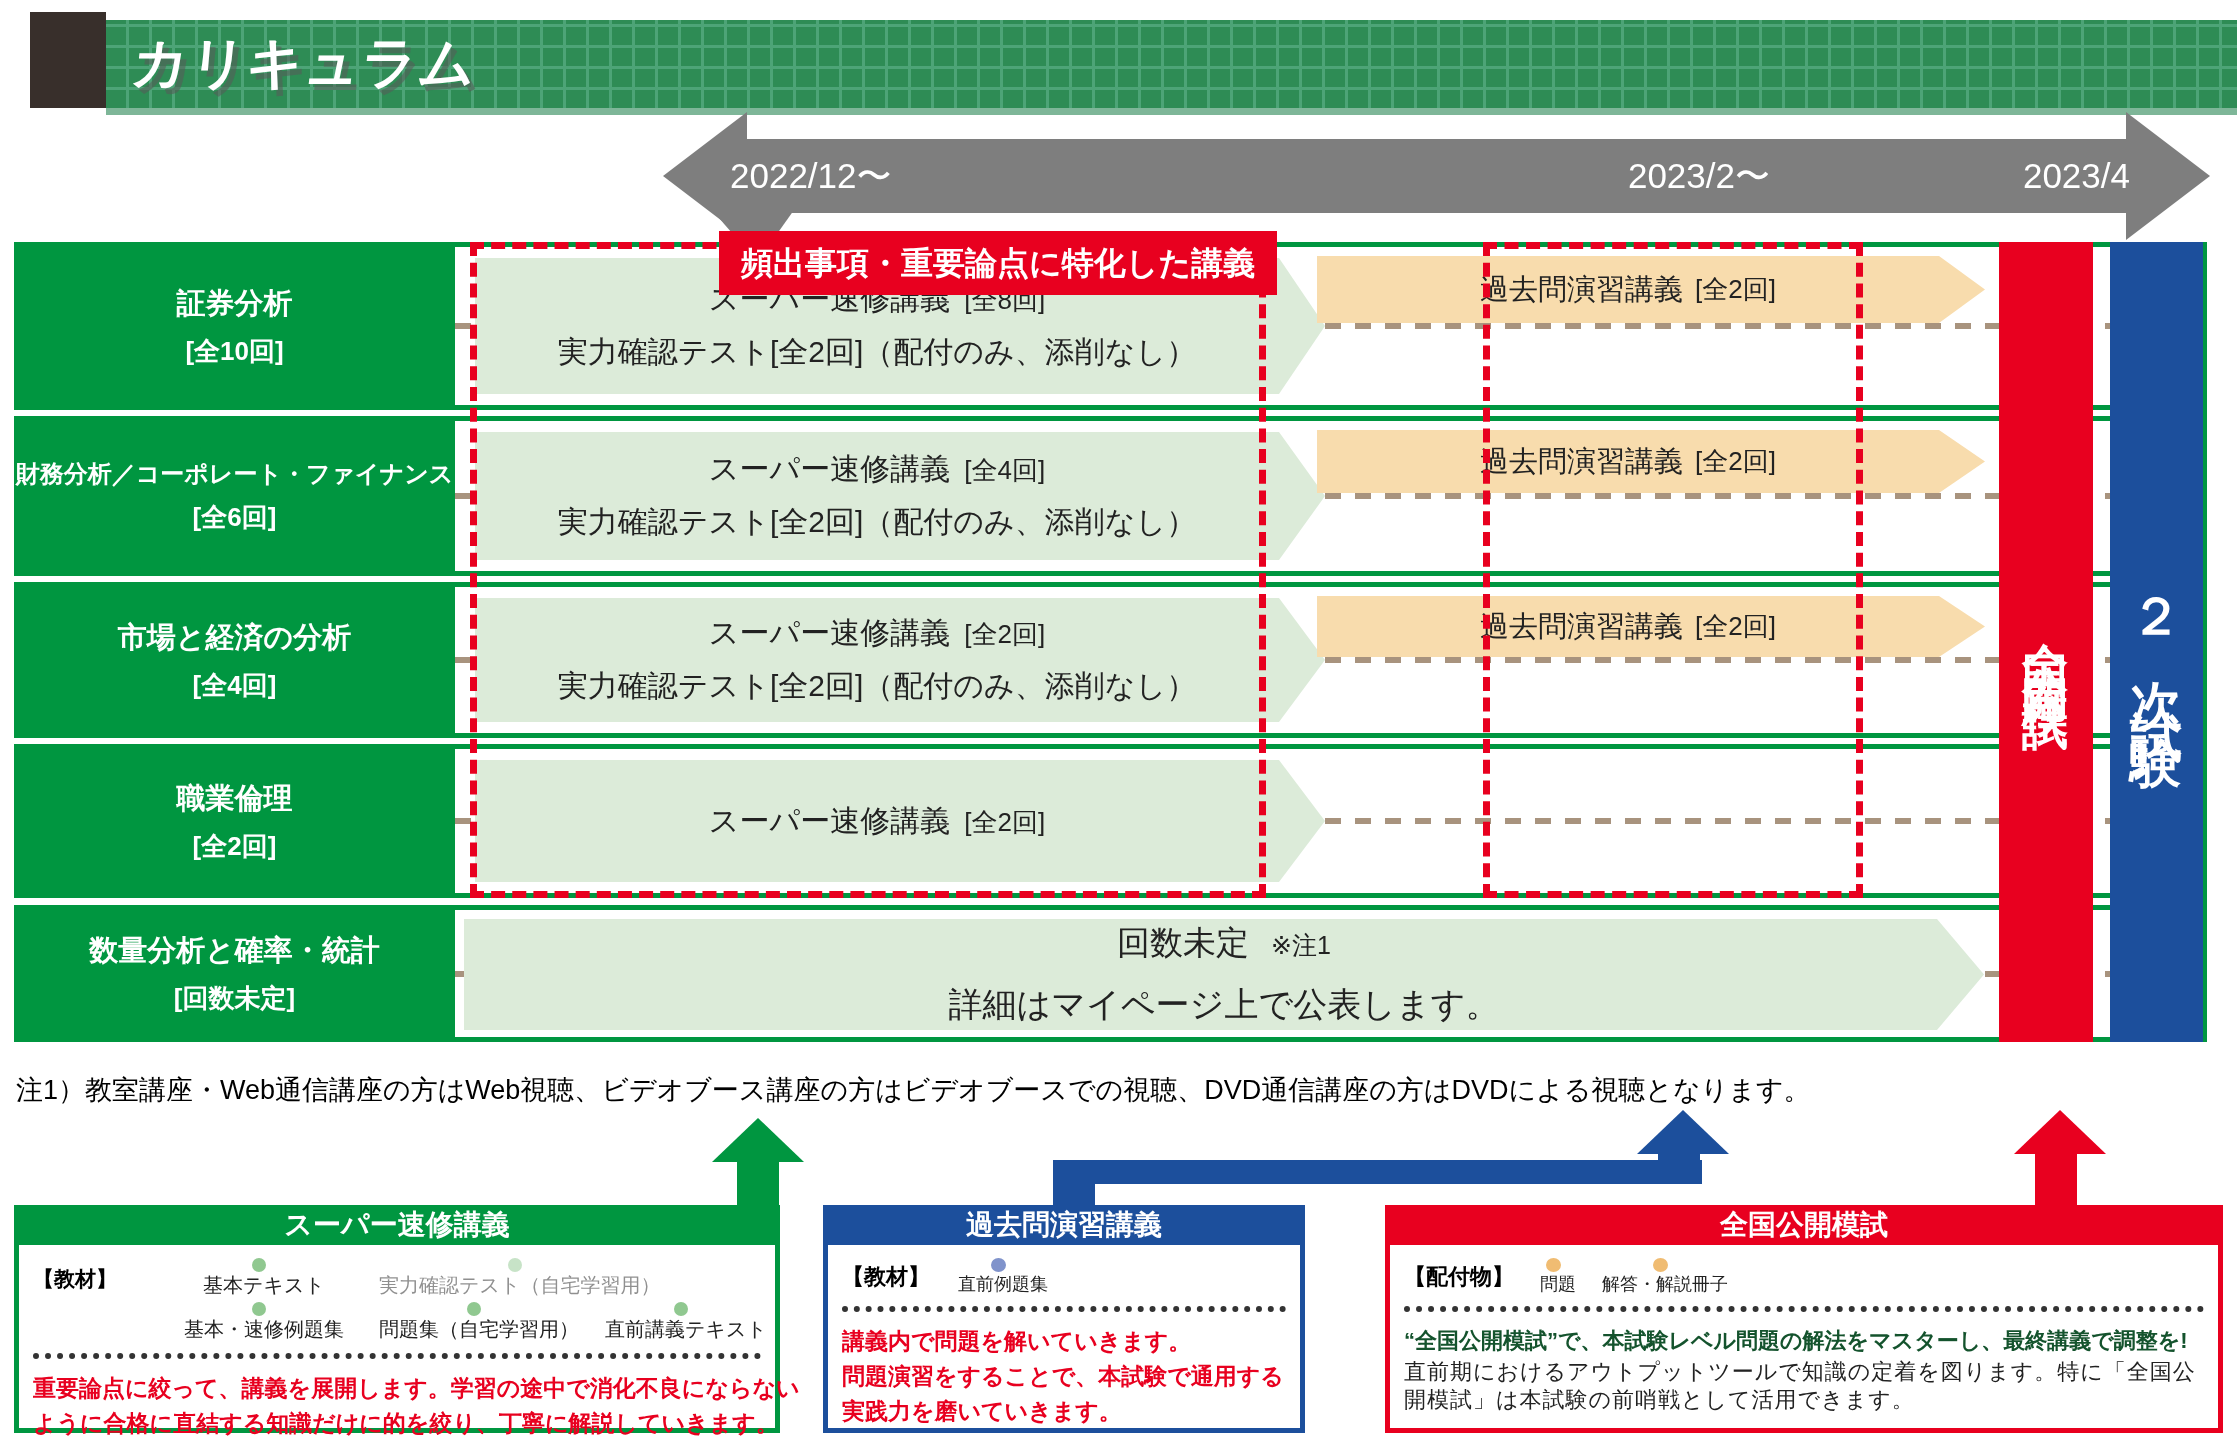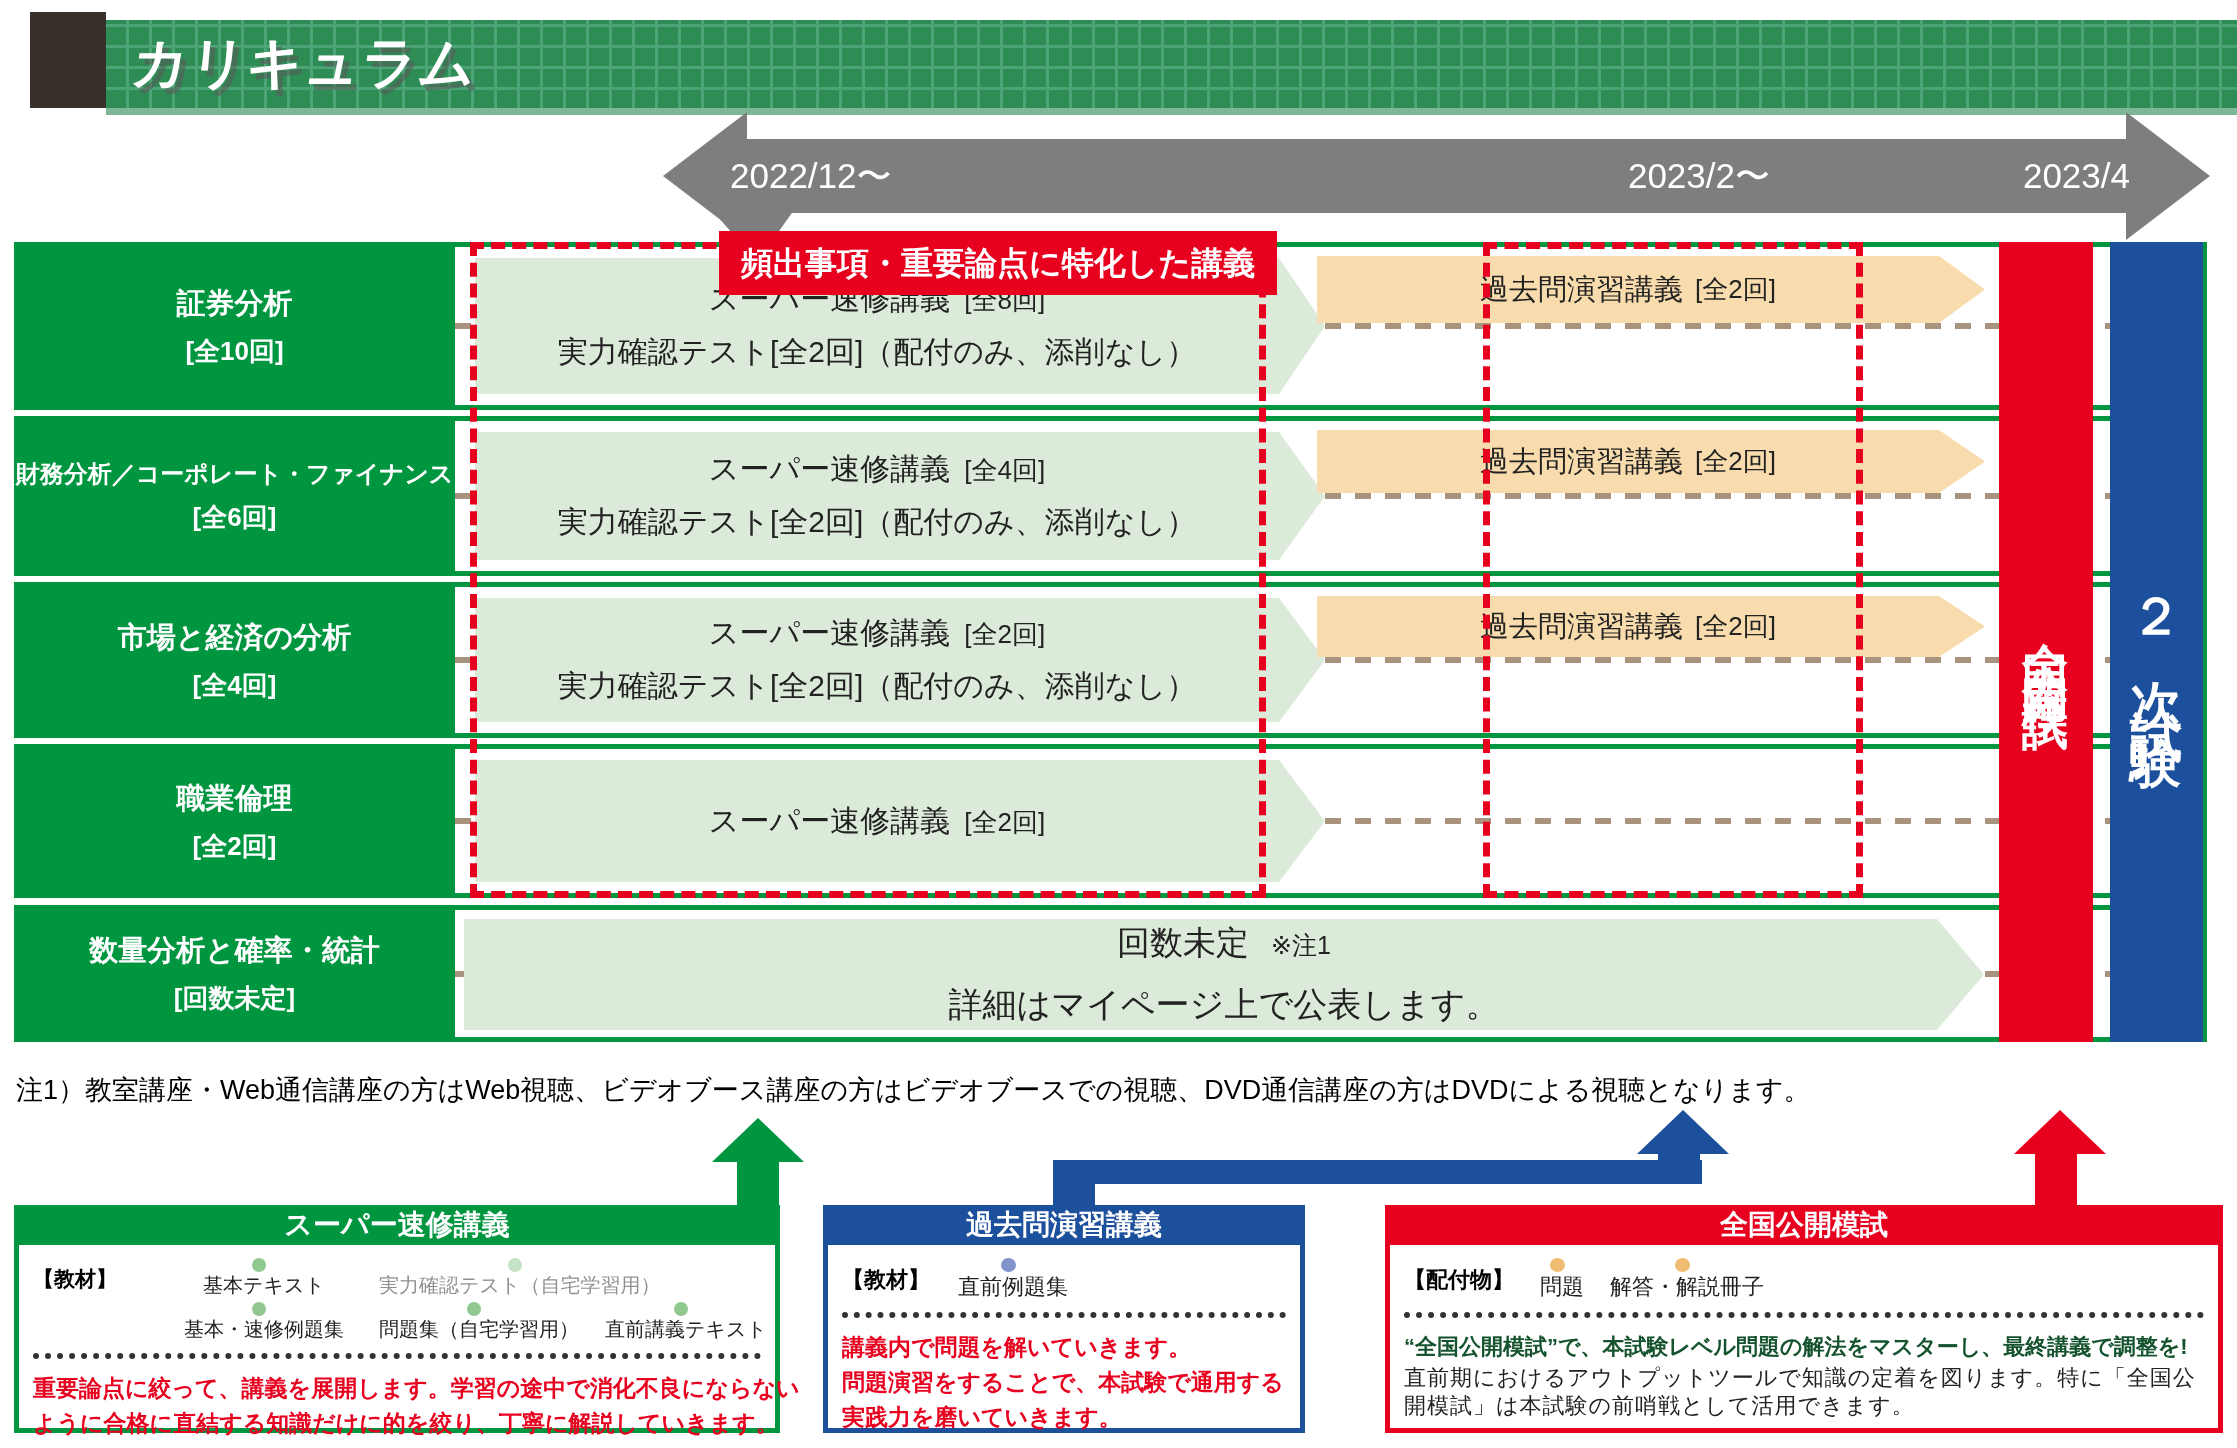--- a/index.html
+++ b/index.html
@@ -91,21 +91,21 @@
   .matrow{display:flex;align-items:center;margin:3px 0;}
   .matlabel{font-size:21px;font-weight:bold;width:116px;flex:0 0 116px;}
   .matitem{display:flex;align-items:center;font-size:20px;color:#222;margin-right:26px;white-space:nowrap;flex-direction:column;}
   .matitem.w230{width:230px;flex:0 0 230px;margin-right:0;}
   .matitem.faded{opacity:.5;}
   .dot{display:inline-block;width:14px;height:14px;border-radius:50%;margin-right:10px;flex:0 0 14px;}
   .dot.g{background:#90c890;} .dot.b{background:#8093cb;width:15px;height:18px;border-radius:50%;}
   .dot.o{background:#f0bc72;width:15px;height:18px;}
   .divider{border-top:6px dotted #333;margin:10px 0 12px 0;}
   .desc-red{color:#e8001f;font-weight:bold;font-size:23px;line-height:35px;white-space:nowrap;}
-  .blue .matitem,.red .matitem{font-size:22px;text-align:center;}
+  .blue .matitem,.red .matitem{font-size:18px;text-align:center;}
   .blue .matlabel,.red .matlabel{font-size:22px;}
   .red .matlabel{width:136px;flex:0 0 136px;}
   .desc-hl{color:#14532d;font-weight:bold;font-size:22px;line-height:34px;white-space:nowrap;}
   .desc-blk{color:#222;font-size:22px;line-height:28px;letter-spacing:1px;}
 </style>
 </head>
 <body>
 
 <div id="page">
 

